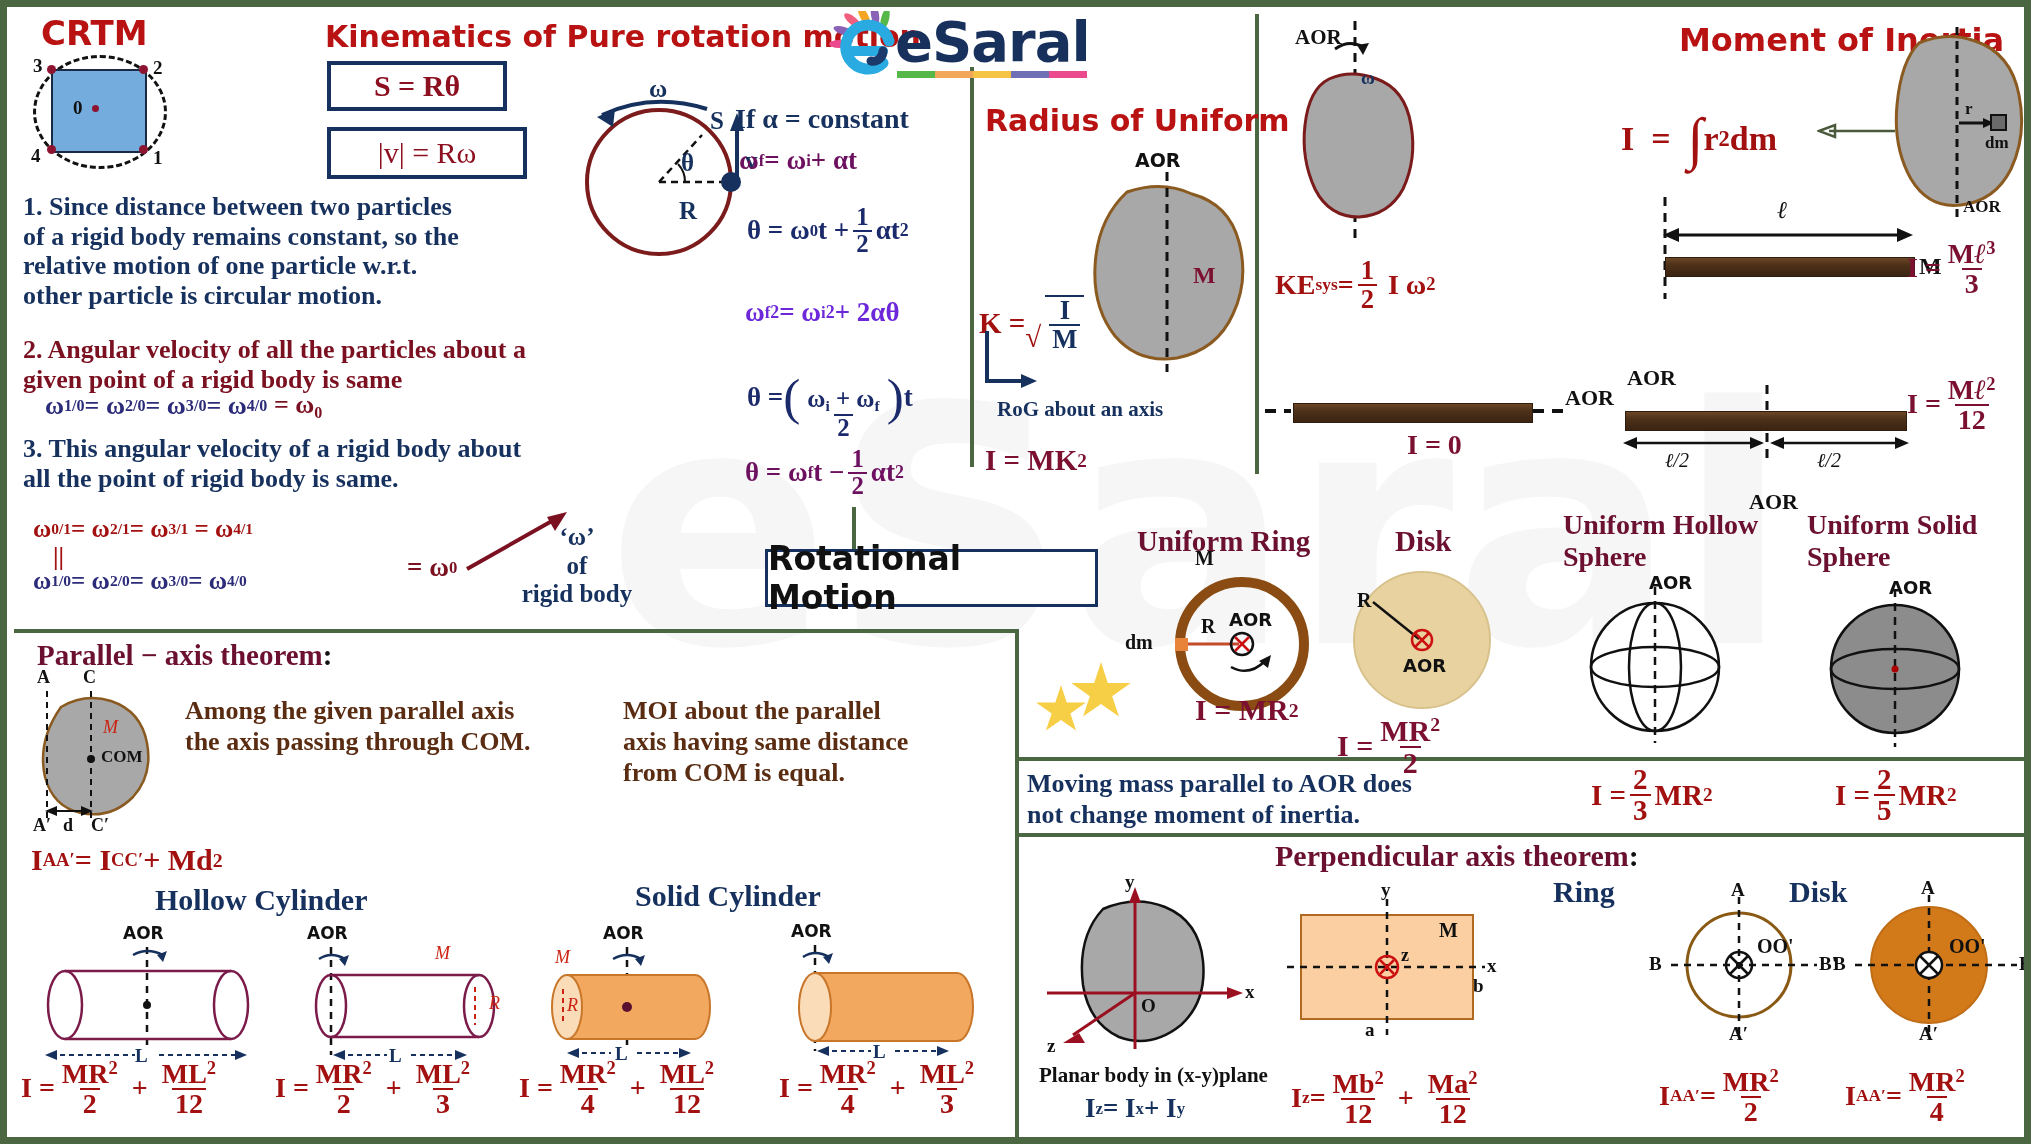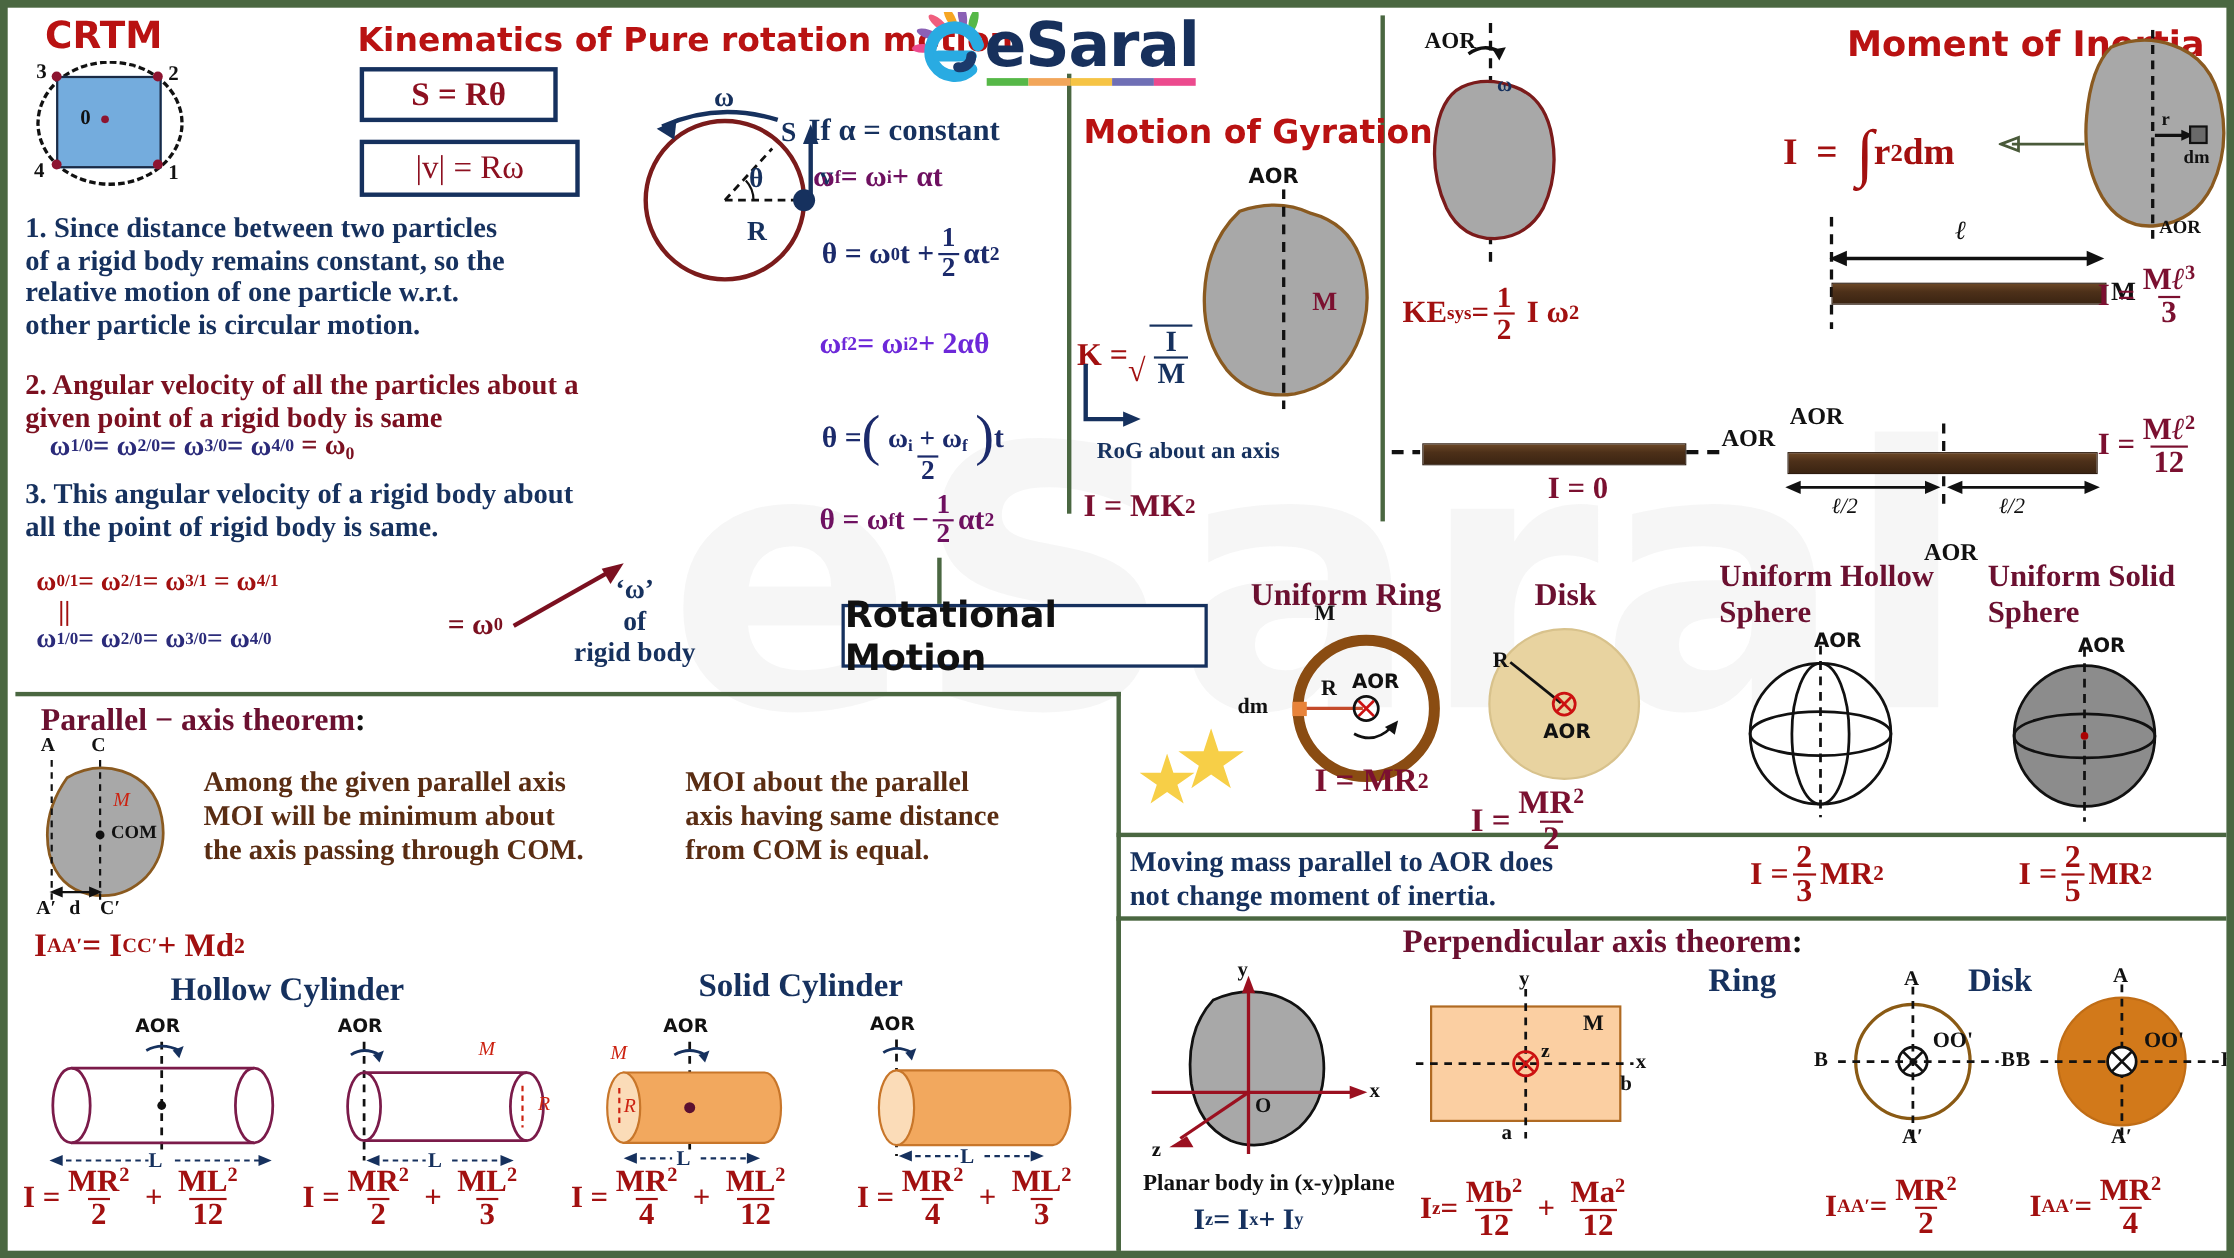--- a/index.html
+++ b/index.html
@@ -226,21 +226,21 @@
     <div class="abs logo-text nosel" style="left:68px;top:-2px;font-size:56px;">eSaral</div>
     <div class="abs logo-bar" style="left:70px;top:60px;width:190px;">
       <div style="background:#56b848;"></div>
         <div style="background:#f2a65a;"></div>
       <div style="background:#f6c445;"></div>
         <div style="background:#6f6fb5;"></div>
       <div style="background:#ec4a8e;"></div>
     </div>
   </div>
 
-  <div class="abs hd-red nosel" style="left:978px;top:96px;font-size:30px;">Motion of Gyration</div>
+  <div class="abs hd-red nosel" style="left:978px;top:96px;font-size:30px;">Radius of Uniform</div>
 
   <div class="abs aor-lbl nosel" style="left:1128px;top:142px;font-size:19px;">AOR</div>
 
   <div class="abs" style="left:1060px;top:165px;width:200px;height:200px;">
     <svg width="200" height="200" viewBox="0 0 200 200">
       <path d="M60 20 Q95 8 125 22 Q162 32 172 70 Q182 108 166 142 Q150 178 110 186 Q72 192 48 164 Q26 136 28 95 Q30 48 60 20 Z" fill="#a8a8a8" stroke="#8a5a20" stroke-width="3"></path>
       <line x1="100" y1="0" x2="100" y2="200" stroke="#111" stroke-width="3" stroke-dasharray="9,7"></line>
     </svg>
     <div class="abs nosel" style="left:126px;top:90px;font-size:24px;font-weight:bold;color:#7b1030;">M</div>
   </div>
@@ -481,21 +481,20 @@
     <div class="abs nosel" style="left:54px;top:-12px;font-size:18px;font-weight:bold;color:#111;">C</div>
     <div class="abs nosel" style="left:4px;top:136px;font-size:18px;font-weight:bold;color:#111;">A′</div>
     <div class="abs nosel" style="left:34px;top:136px;font-size:18px;font-weight:bold;color:#111;">d</div>
     <div class="abs nosel" style="left:62px;top:136px;font-size:18px;font-weight:bold;color:#111;">C′</div>
     <div class="abs nosel" style="left:72px;top:68px;font-size:17px;font-weight:bold;color:#111;">COM</div>
     <div class="abs nosel" style="left:74px;top:38px;font-size:18px;font-style:italic;color:#c21;">M</div>
   </div>
 
   <div class="abs body-txt nosel" style="left:178px;top:688px;font-size:26px;color:#5a2d13;line-height:1.2;">
     <div>Among the given parallel  axis</div>
-    <div>MOI will be minimum about</div>
     <div>the axis passing through COM.</div>
   </div>
 
   <div class="abs body-txt nosel" style="left:616px;top:688px;font-size:26px;color:#5a2d13;line-height:1.2;">
     <div>MOI about the parallel</div>
     <div>axis having same distance</div>
     <div>from COM is equal.</div>
   </div>
 
   <div class="abs nosel" style="left:24px;top:836px;font-size:30px;font-weight:bold;color:#a21010;">

